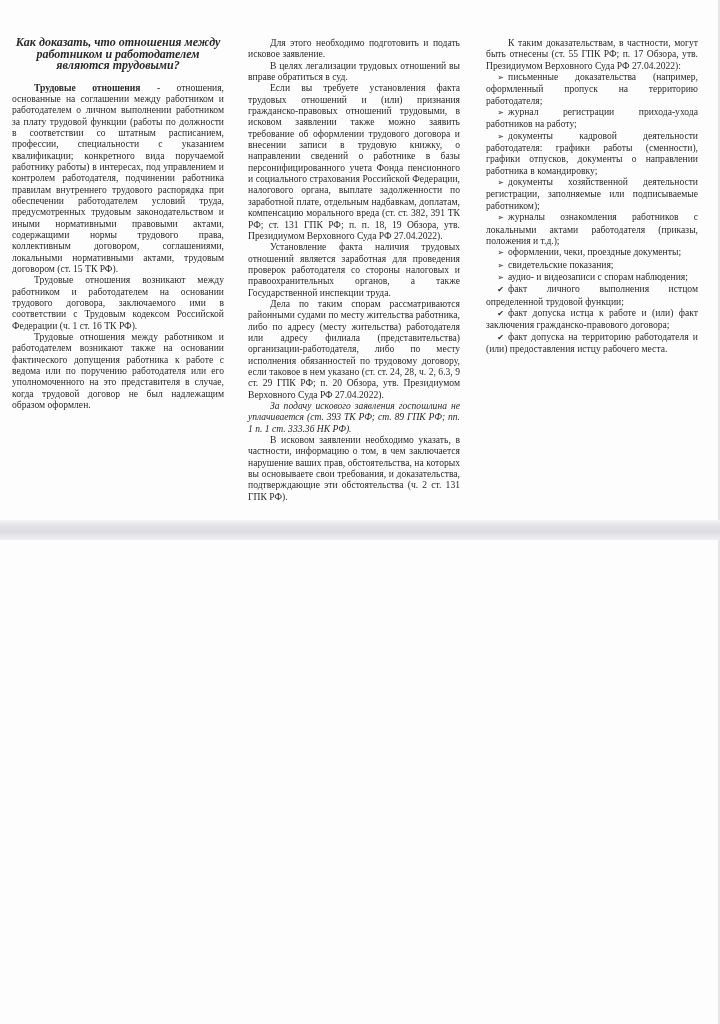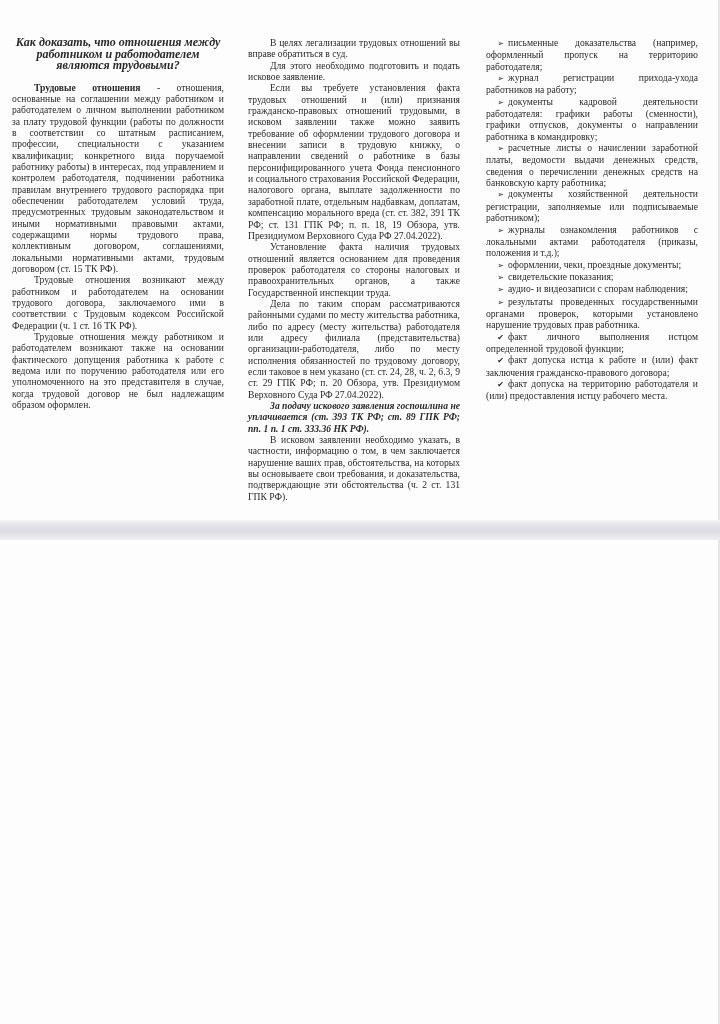--- a/index.html
+++ b/index.html
@@ -26,57 +26,56 @@
   }
   .col1 { left:12px; }
   .col2 { left:248px; }
   .col3 { left:486px; }
   .col p { margin:0; text-indent:22px; }
   .heading {
     font-weight:bold; font-style:italic; text-align:center; font-size:12px;
     line-height:11.5px; margin:0 0 10px 0 !important; text-indent:0 !important;
   }
   .term { font-weight:bold; }
-  .bold-italic { font-weight:bold; font-style:italic; }
+  .bold-italic { font-weight:normal; font-style:italic; }
   .bullet { text-indent:0 !important; }
   .bullet .mark { display:inline-block; width:22px; text-align:right; padding-right:4px; box-sizing:border-box; font-size:8px; }
 </style>
 </head>
 <body>
 
 <div class="page page-top">
   <div class="col col1">
     <p class="heading">Как доказать, что отношения между работником и работодателем являются трудовыми?</p>
     <p><span class="term">Трудовые отношения</span><span> - отношения, основанные на соглашении между работником и работодателем о личном выполнении работником за плату трудовой функции (работы по должности в соответствии со штатным расписанием, профессии, специальности с указанием квалификации; конкретного вида поручаемой работнику работы) в интересах, под управлением и контролем работодателя, подчинении работника правилам внутреннего трудового распорядка при обеспечении работодателем условий труда, предусмотренных трудовым законодательством и иными нормативными правовыми актами, содержащими нормы трудового права, коллективным договором, соглашениями, локальными нормативными актами, трудовым договором (ст. 15 ТК РФ).</span></p>
     <p>Трудовые отношения возникают между работником и работодателем на основании трудового договора, заключаемого ими в соответствии с Трудовым кодексом Российской Федерации (ч. 1 ст. 16 ТК РФ).</p>
     <p>Трудовые отношения между работником и работодателем возникают также на основании фактического допущения работника к работе с ведома или по поручению работодателя или его уполномоченного на это представителя в случае, когда трудовой договор не был надлежащим образом оформлен.</p>
   </div>
 
   <div class="col col2">
+    <p>Для этого необходимо подготовить и подать исковое заявление.</p>
     <p>В целях легализации трудовых отношений вы вправе обратиться в суд.</p>
-    <p>Для этого необходимо подготовить и подать исковое заявление.</p>
     <p>Если вы требуете установления факта трудовых отношений и (или) признания гражданско-правовых отношений трудовыми, в исковом заявлении также можно заявить требование об оформлении трудового договора и внесении записи в трудовую книжку, о направлении сведений о работнике в базы персонифицированного учета Фонда пенсионного и социального страхования Российской Федерации, налогового органа, выплате задолженности по заработной плате, отдельным надбавкам, доплатам, компенсацию морального вреда (ст. ст. 382, 391 ТК РФ; ст. 131 ГПК РФ; п. п. 18, 19 Обзора, утв. Президиумом Верховного Суда РФ 27.04.2022).</p>
-    <p>Установление факта наличия трудовых отношений является основанием для проведения проверок работодателя со стороны налоговых и правоохранительных органов, а также Государственной инспекции труда.</p>
+    <p>Установление факта наличия трудовых отношений является заработная для проведения проверок работодателя со стороны налоговых и правоохранительных органов, а также Государственной инспекции труда.</p>
     <p>Дела по таким спорам рассматриваются районными судами по месту жительства работника, либо по адресу (месту жительства) работодателя или адресу филиала (представительства) организации-работодателя, либо по месту исполнения обязанностей по трудовому договору, если таковое в нем указано (ст. ст. 24, 28, ч. 2, 6.3, 9 ст. 29 ГПК РФ; п. 20 Обзора, утв. Президиумом Верховного Суда РФ 27.04.2022).</p>
     <p class="bold-italic">За подачу искового заявления госпошлина не уплачивается (ст. 393 ТК РФ; ст. 89 ГПК РФ; пп. 1 п. 1 ст. 333.36 НК РФ).</p>
     <p>В исковом заявлении необходимо указать, в частности, информацию о том, в чем заключается нарушение ваших прав, обстоятельства, на которых вы основываете свои требования, и доказательства, подтверждающие эти обстоятельства (ч. 2 ст. 131 ГПК РФ).</p>
   </div>
 
   <div class="col col3">
+    <p>К таким доказательствам, в частности, могут быть отнесены (ст. 55 ГПК РФ; п. 17 Обзора, утв. Президиумом Верховного Суда РФ 27.04.2022):</p>
     <div id="arrow-list">
         <p class="bullet"><span class="mark">➢</span><span>письменные доказательства (например, оформленный пропуск на территорию работодателя;</span></p>
         <p class="bullet"><span class="mark">➢</span><span>журнал регистрации прихода-ухода работников на работу;</span></p>
         <p class="bullet"><span class="mark">➢</span><span>документы кадровой деятельности работодателя: графики работы (сменности), графики отпусков, документы о направлении работника в командировку;</span></p>
-        <p class="bullet"><span class="mark">➢</span><span>расчетные листы о начислении заработной платы, ведомости выдачи денежных средств, сведения о перечислении денежных средств на банковскую карту работника;</span></p>
         <p class="bullet"><span class="mark">➢</span><span>документы хозяйственной деятельности регистрации, заполняемые или подписываемые работником);</span></p>
         <p class="bullet"><span class="mark">➢</span><span>журналы ознакомления работников с локальными актами работодателя (приказы, положения и т.д.);</span></p>
         <p class="bullet"><span class="mark">➢</span><span>оформлении, чеки, проездные документы;</span></p>
         <p class="bullet"><span class="mark">➢</span><span>свидетельские показания;</span></p>
         <p class="bullet"><span class="mark">➢</span><span>аудио- и видеозаписи с спорам наблюдения;</span></p>
-        <p class="bullet"><span class="mark">➢</span><span>результаты проведенных государственными органами проверок, которыми установлено нарушение трудовых прав работника.</span></p>
       </div>
     <div id="check-list">
         <p class="bullet"><span class="mark">✔</span><span>факт личного выполнения истцом определенной трудовой функции;</span></p>
         <p class="bullet"><span class="mark">✔</span><span>факт допуска истца к работе и (или) факт заключения гражданско-правового договора;</span></p>
         <p class="bullet"><span class="mark">✔</span><span>факт допуска на территорию работодателя и (или) предоставления истцу рабочего места.</span></p>
       </div>
   </div>
 </div>
 
 <div class="divider"></div>

